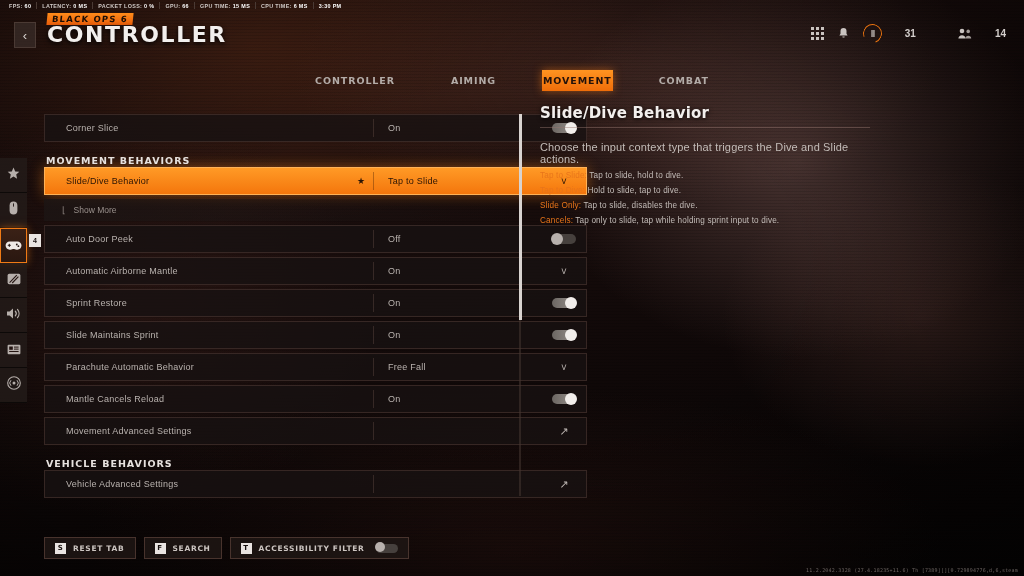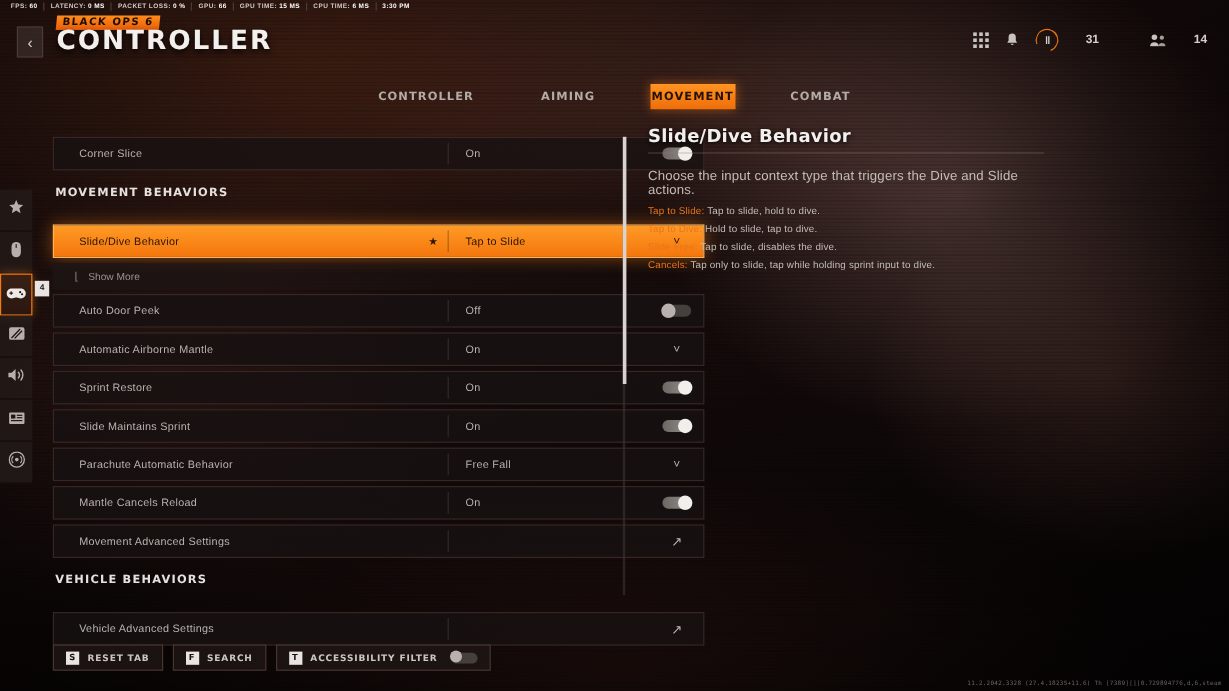--- a/index.html
+++ b/index.html
@@ -145,21 +145,21 @@
 
   .sub {
     height:22px; display:flex; align-items:center; padding-left:18px;
     font-size:8.5px; color:#9a918d; margin-bottom:4px;
     background:linear-gradient(90deg, rgba(28,21,20,.85), rgba(28,21,20,0) 88%);
   }
   .sub .hook { color:#8a817d; margin-right:8px; font-size:9px; }
 
   .section {
     font-size:9.5px; font-weight:bold; letter-spacing:1px; color:#e6e1de;
-    padding:9px 0 21px 2px; font-family:"DejaVu Sans", sans-serif;
+    padding:9px 0 1px 2px; font-family:"DejaVu Sans", sans-serif;
   }
 
   
   .tog { width:24px; height:10px; border-radius:6px; position:relative; }
   .tog.on { background:linear-gradient(90deg,#6b6662,#9a938e); }
   .tog.off { background:#46403d; }
   .tog i { position:absolute; top:-1.5px; width:12px; height:12px; border-radius:50%; background:#f2eeeb; display:block; }
   .tog.on i { right:-1px; }
   .tog.off i { left:-1px; background:#b8b1ad; }
   .chev { font-size:10px; color:#b9b2ae; }
@@ -439,21 +439,21 @@
 <div id="sbar">
     <i></i>
   </div>
 
 <div id="info">
   <h2>Slide/Dive Behavior</h2>
   <div class="intro">Choose the input context type that triggers the Dive and Slide actions.</div>
   <div id="info-options">
       <div class="opt"><b>Tap to Slide:</b> <span>Tap to slide, hold to dive.</span></div>
       <div class="opt"><b>Tap to Dive:</b> <span>Hold to slide, tap to dive.</span></div>
-      <div class="opt"><b>Slide Free:</b> <span>Tap to slide, disables the dive.</span></div>
+      <div class="opt"><b>Slide Only:</b> <span>Tap to slide, disables the dive.</span></div>
       <div class="opt"><b>Cancels:</b> <span>Tap only to slide, tap while holding sprint input to dive.</span></div>
     </div>
 </div>
 
 <div id="bottom">
     <div class="bbtn">
       <span class="key">S</span>
       <span>RESET TAB</span>
     </div>
     <div class="bbtn">

